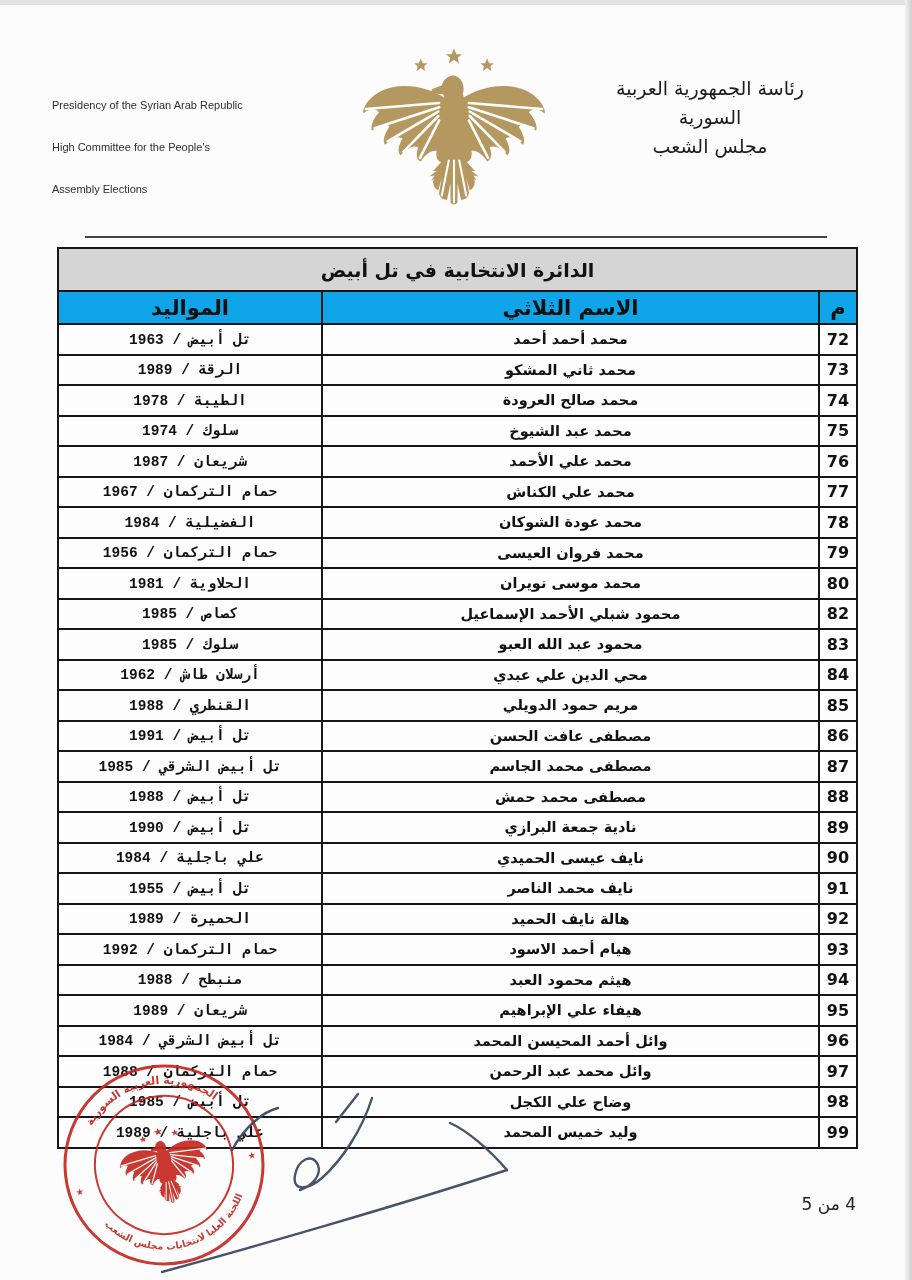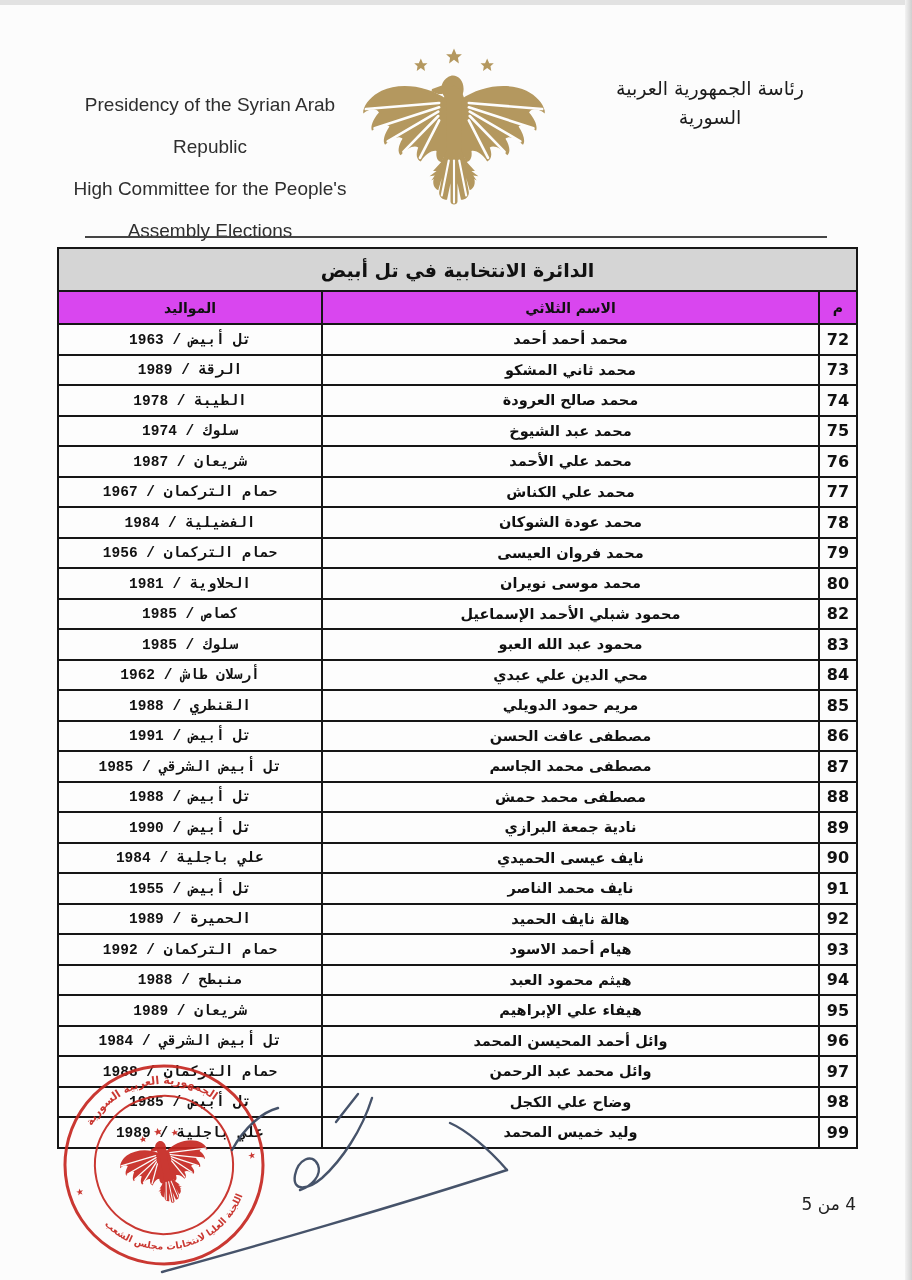--- a/index.html
+++ b/index.html
@@ -12,22 +12,22 @@
     font-family:"DejaVu Sans",sans-serif;
   }
   
   .edge-top{position:absolute;left:0;top:0;width:100%;height:5px;background:#e2e2e2;}
   .edge-right{position:absolute;right:0;top:0;width:7px;height:100%;
     background:linear-gradient(to right,#f3f3f3,#cfcfcf);}
 
   
   .org-en{
     position:absolute;left:52px;top:84px;width:316px;
-    text-align:center;font-family:"Liberation Sans","DejaVu Sans",sans-serif;
-    font-size:19px;line-height:42px;color:#2e2e2e;font-weight:500;
+    text-align:left;font-family:"Liberation Sans","DejaVu Sans",sans-serif;
+    font-size:11px;line-height:42px;color:#2e2e2e;font-weight:500;
   }
   .org-ar{
     position:absolute;left:582px;top:74px;width:256px;
     direction:rtl;text-align:center;
     font-size:19px;line-height:29px;color:#1c1c1c;font-weight:500;
   }
   .emblem{position:absolute;left:358px;top:46px;width:192px;height:168px;color:#b4985f;}
   .divider{position:absolute;left:85px;top:236px;width:742px;height:0;
     border-top:2px solid #454545;}
 
@@ -35,21 +35,21 @@
   table.roster{
     position:absolute;left:57px;top:247px;width:799px;
     border-collapse:collapse;table-layout:fixed;
     font-family:"DejaVu Sans",sans-serif;
   }
   table.roster td,table.roster th{
     border:2px solid #161616;padding:0 4px;text-align:center;vertical-align:middle;
     color:#111;
   }
   td.title-cell{height:41px;background:#d5d5d5;font-size:19px;font-weight:bold;direction:rtl;margin-left:32px;}
-  tr.head-row th{height:31px;background:#d946ef;font-size:14px;font-weight:bold;direction:rtl;}
+  tr.head-row th{height:31px;background:#0ea5e9;font-size:21px;font-weight:bold;direction:rtl;}
   tr.data-row td{height:28.5px;font-weight:bold;background:#fdfdfd;}
   td.c-birth{font-size:14.5px;direction:rtl;font-family:Liberation Mono, monospace;}
   td.c-name{font-size:14.5px;direction:rtl;}
   td.c-num{font-size:16px;direction:ltr;}
 
   .footer-page{
     position:absolute;left:57px;top:1194px;width:799px;
     text-align:right;direction:rtl;font-size:17px;color:#222;
   }
 
@@ -148,20 +148,21 @@
     <div>High Committee for the People's</div>
     <div>Assembly Elections</div>
   </div>
 
   <svg class="emblem" viewBox="0 0 220 190">
     <use href="#eagle-sym" fill="currentColor"></use>
   </svg>
 
   <div class="org-ar">
     <div>رئاسة الجمهورية العربية السورية</div>
+    <div>مجلس الشعب</div>
   </div>
 
   <div class="divider"></div>
 
   <table class="roster">
     <colgroup>
       <col style="width:264px">
         <col style="width:497px">
         <col style="width:38px">
     </colgroup>

